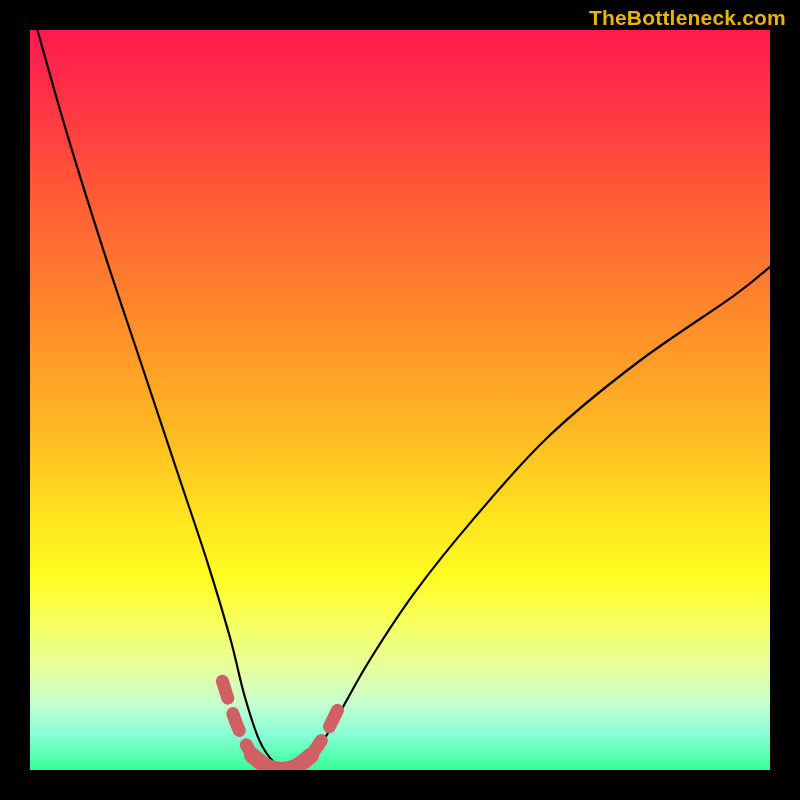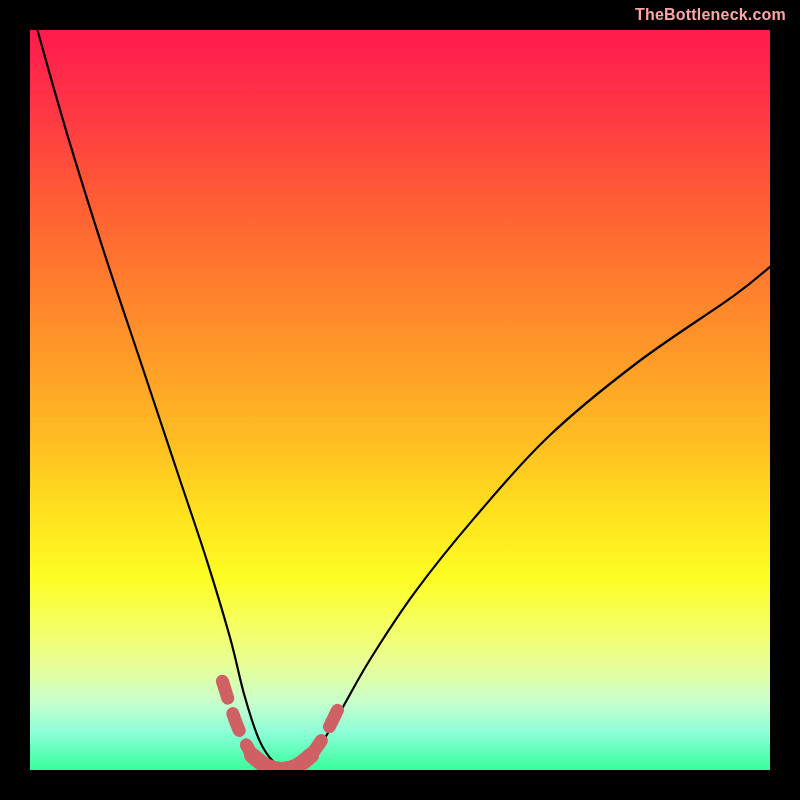--- a/index.html
+++ b/index.html
@@ -14,22 +14,22 @@
   .frame {
     position: relative;
     width: 800px;
     height: 800px;
     background: #000;
   }
   .watermark {
     position: absolute;
     top: 6px;
     right: 14px;
-    color: #fca5a5;
-    font-size: 16px;
+    color: #eab308;
+    font-size: 21px;
     font-weight: 600;
     letter-spacing: 0.2px;
     z-index: 20;
     user-select: none;
   }
   .plot {
     position: absolute;
     left: 30px;
     top: 30px;
     width: 740px;

